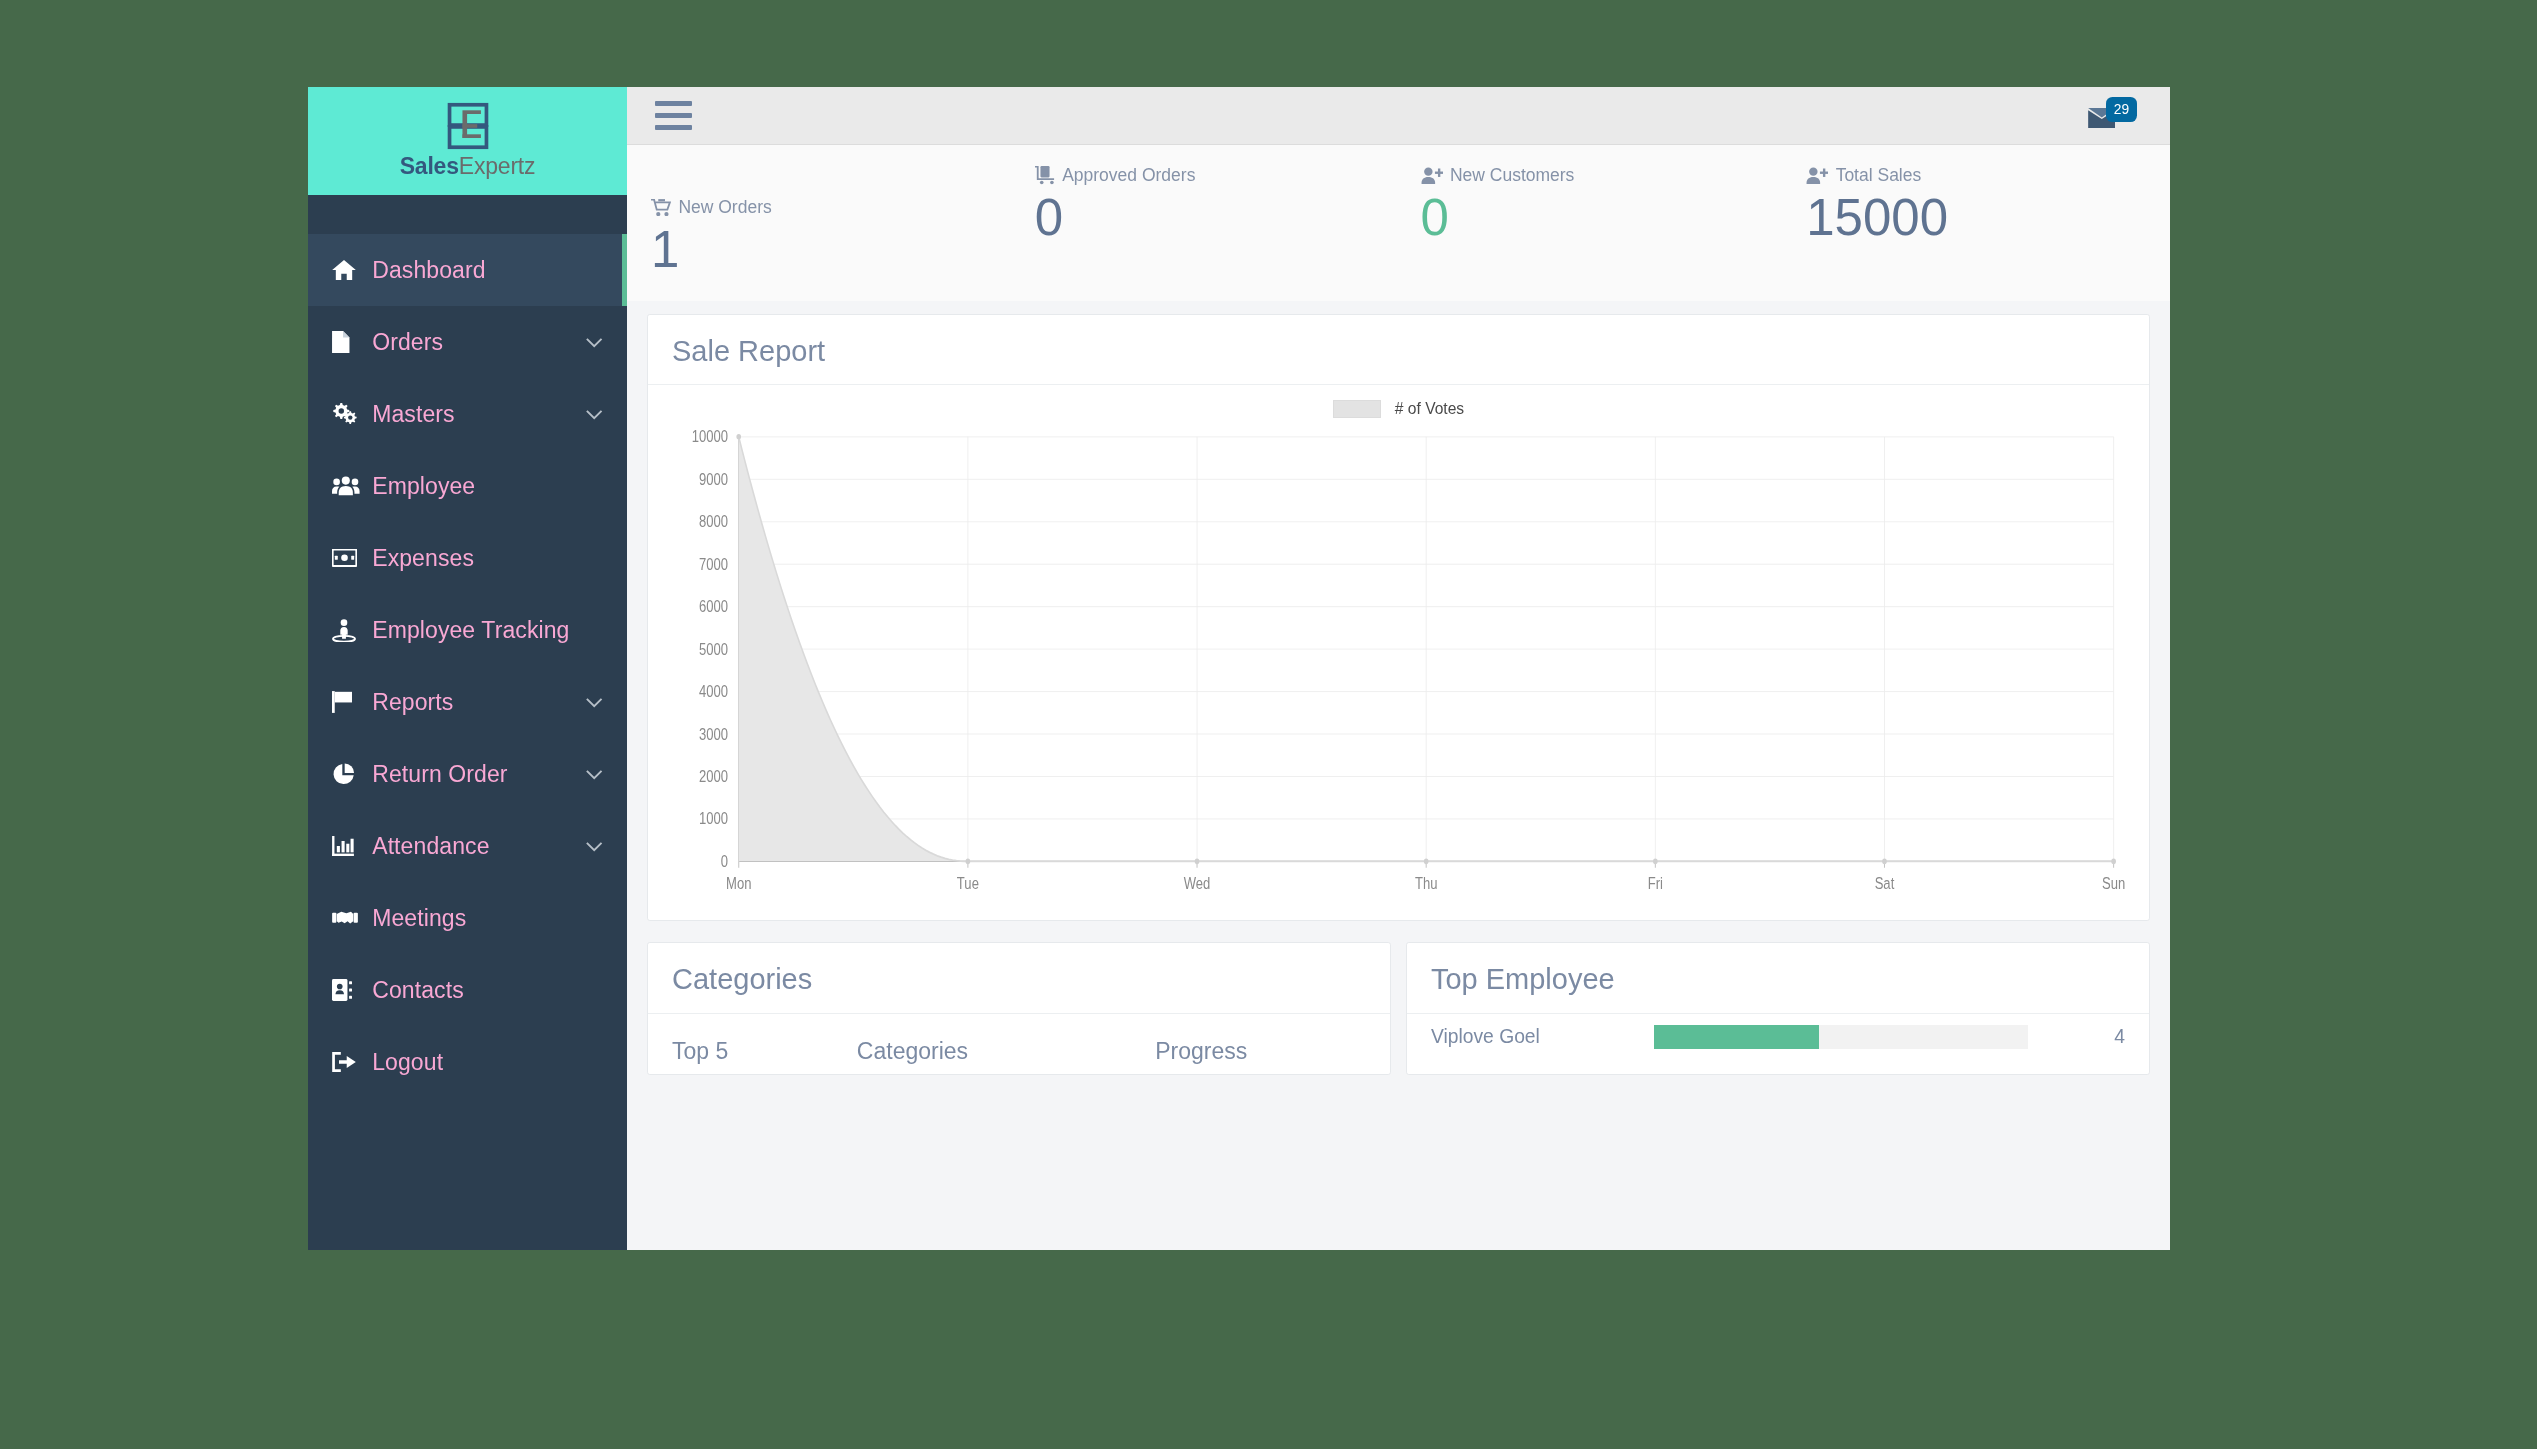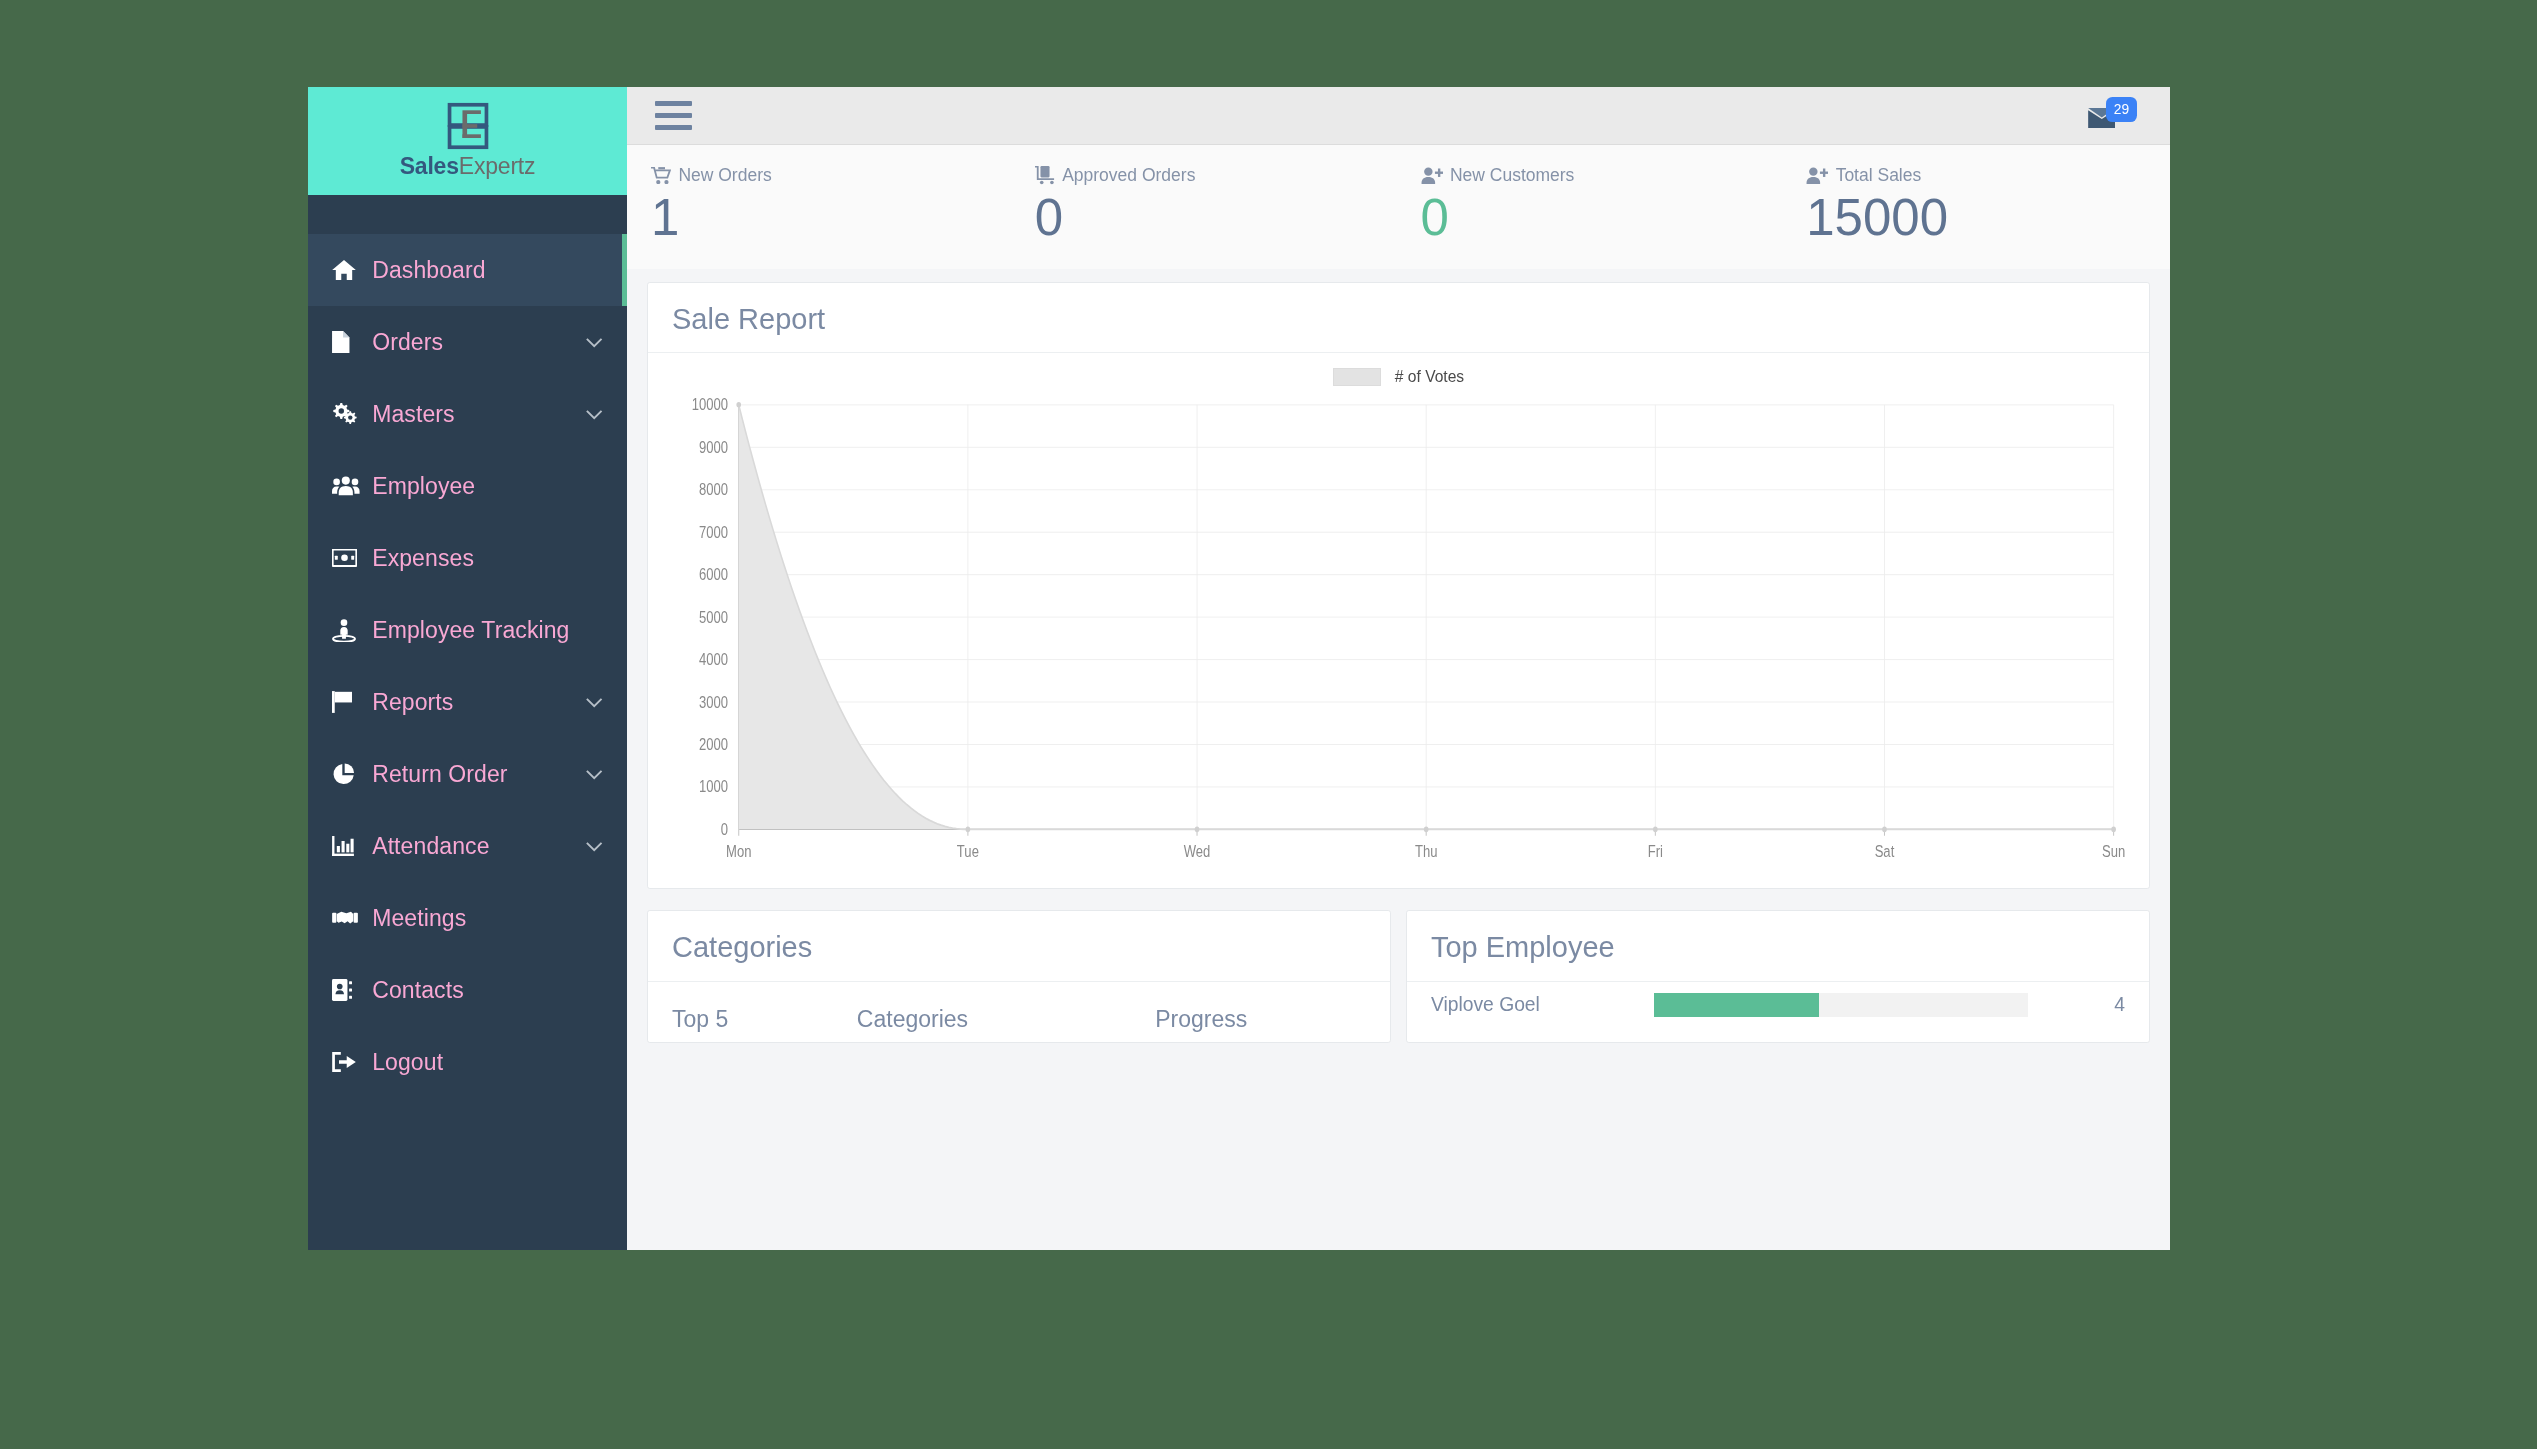--- a/index.html
+++ b/index.html
@@ -98,38 +98,38 @@
   }
   #hamburger { width: 37px; height: 31px; display: flex; flex-direction: column; justify-content: center; gap: 6.4px; cursor: pointer; }
   #hamburger i { display: block; height: 5.5px; border-radius: 0.9px; background: #6d82a0; }
 
   #mail-wrap { position: relative; width: 53px; height: 37px; cursor: pointer; }
   #mail-wrap .env { position: absolute; left: 3.7px; top: 11px; }
   #mail-wrap .env svg { display: block; }
   #mail-badge {
     position: absolute; right: 0; top: 0;
     min-width: 31px; height: 25px;
-    background: #3b82f6; color: #ffffff;
+    background: #0369a1; color: #ffffff;
     border-radius: 6.4px;
     font-size: 13.8px;
     display: flex; align-items: center; justify-content: center;
     padding: 0 1px;
   }
 
   
   #content { flex: 1 1 auto; overflow: hidden; }
 
   
   #stats {
     background: #fafafa;
     display: flex;
     padding: 20px 0 24px 0;
   }
   .stat { flex: 1 1 25%; padding-left: 22px; }
-  .stat:first-child { padding-left: 24px; }
+  .stat:first-child { padding-left: 24px; margin-top: 32px; }
   .stat-head {
     display: flex; align-items: center; gap: 7.4px;
     color: #8592a8; font-size: 17.5px; margin-bottom: 3.7px;
   }
   .stat-head svg { display: block; fill: #8592a8; }
   .stat-value { font-size: 51px; line-height: 1.08; color: #5f7391; font-weight: 400; }
   .stat-value.accent { color: #5bbd96; }
 
   
   .card {

